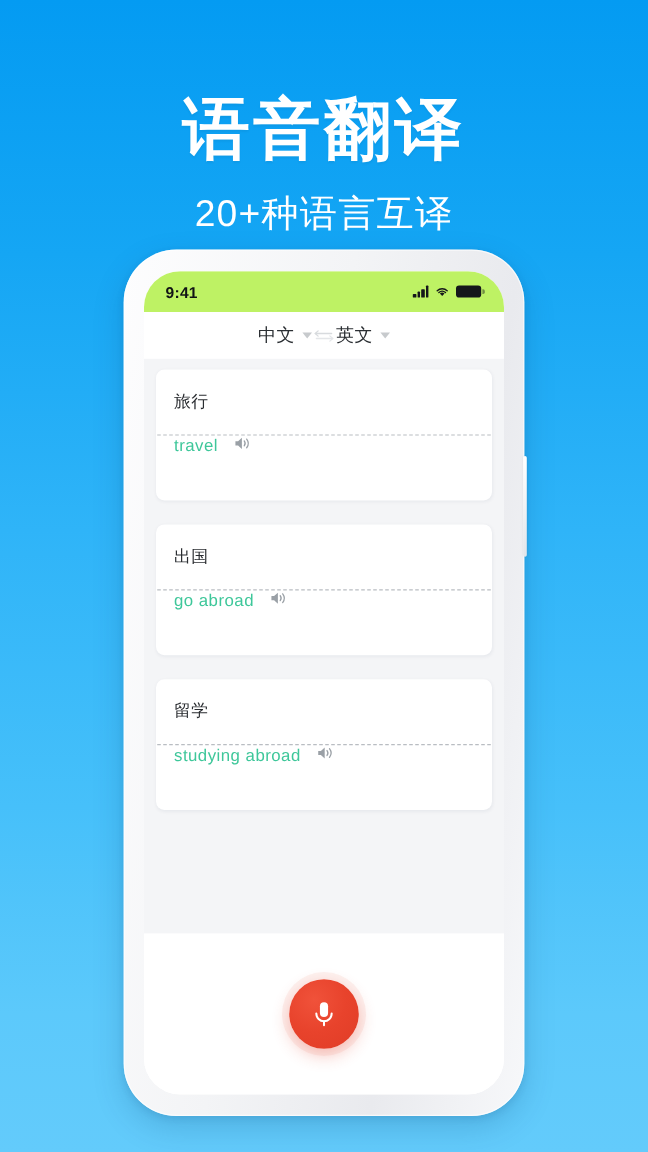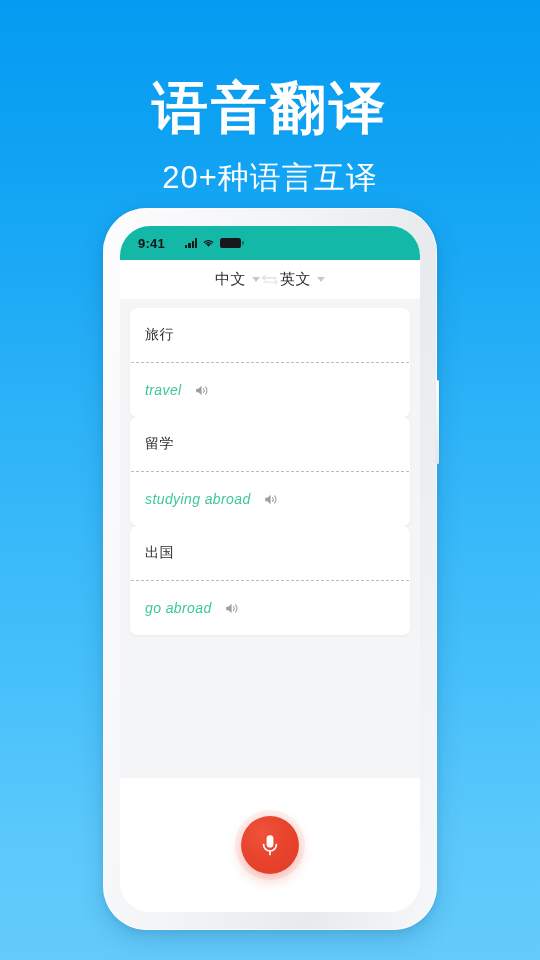--- a/index.html
+++ b/index.html
@@ -95,24 +95,24 @@
     border-radius: 30px;
     overflow: hidden;
     display: flex;
     flex-direction: column;
   }
 
   
   .statusbar {
     height: 34px;
     flex: 0 0 34px;
-    background: #14b8a6;
-    display: flex;
-    align-items: center;
-    justify-content: flex-start;
+    background: #bef264;
+    display: flex;
+    align-items: center;
+    justify-content: space-between;
     padding: 0 19px 0 18px;
     box-sizing: border-box;
     gap: 20px;
   }
   .status-time {
     font-size: 13px;
     font-weight: bold;
     color: #111315;
     letter-spacing: 0.2px;
   }
@@ -198,21 +198,21 @@
     flex: 1 1 auto;
     background: #f4f5f7;
     padding: 9px 10px 0 10px;
     box-sizing: border-box;
     overflow: hidden;
   }
 
   .card {
     background: #ffffff;
     border-radius: 7px;
-    margin-bottom: 0;
+    margin-bottom: 20px;
     box-shadow: 0 1px 3px rgba(16, 40, 70, 0.055);
     overflow: hidden;
   }
   .card-source {
     height: 54px;
     display: flex;
     align-items: center;
     padding: 0 15px;
     box-sizing: border-box;
   }
@@ -223,25 +223,24 @@
     letter-spacing: 0.4px;
   }
   .card-divider {
     height: 0;
     border-top: 1px dashed #b9bdc2;
     margin: 0 1px;
   }
   .card-target {
     height: 54px;
     display: flex;
-    align-items: center;
+    align-items: flex-start;
     padding: 0 15px;
     box-sizing: border-box;
     gap: 13px;
-    font-style: italic;
   }
   .card-target-text {
     font-size: 14px;
     color: #3ec79a;
     letter-spacing: 0.4px;
   }
   .speaker-icon {
     width: 15px;
     height: 13px;
     display: block;
@@ -339,40 +338,40 @@
             <svg class="speaker-icon" viewBox="0 0 16 14">
               <path d="M1.2 5.1 H3.6 L7.0 2.0 V12.0 L3.6 8.9 H1.2 Z" fill="#9aa0a6"></path>
               <path d="M9.1 4.8 a3.6 3.6 0 0 1 0 4.4" stroke="#9aa0a6" stroke-width="1.15" fill="none" stroke-linecap="round"></path>
               <path d="M11.3 3.1 a6.4 6.4 0 0 1 0 7.8" stroke="#9aa0a6" stroke-width="1.15" fill="none" stroke-linecap="round"></path>
             </svg>
           </div>
         </div>
 
         <div class="card">
           <div class="card-source">
-            <span class="card-source-text">留学</span>
+            <span class="card-source-text">出国</span>
           </div>
           <div class="card-divider"></div>
           <div class="card-target">
-            <span class="card-target-text">studying abroad</span>
+            <span class="card-target-text">go abroad</span>
             <svg class="speaker-icon" viewBox="0 0 16 14">
               <path d="M1.2 5.1 H3.6 L7.0 2.0 V12.0 L3.6 8.9 H1.2 Z" fill="#9aa0a6"></path>
               <path d="M9.1 4.8 a3.6 3.6 0 0 1 0 4.4" stroke="#9aa0a6" stroke-width="1.15" fill="none" stroke-linecap="round"></path>
               <path d="M11.3 3.1 a6.4 6.4 0 0 1 0 7.8" stroke="#9aa0a6" stroke-width="1.15" fill="none" stroke-linecap="round"></path>
             </svg>
           </div>
         </div>
 
         <div class="card">
           <div class="card-source">
-            <span class="card-source-text">出国</span>
+            <span class="card-source-text">留学</span>
           </div>
           <div class="card-divider"></div>
           <div class="card-target">
-            <span class="card-target-text">go abroad</span>
+            <span class="card-target-text">studying abroad</span>
             <svg class="speaker-icon" viewBox="0 0 16 14">
               <path d="M1.2 5.1 H3.6 L7.0 2.0 V12.0 L3.6 8.9 H1.2 Z" fill="#9aa0a6"></path>
               <path d="M9.1 4.8 a3.6 3.6 0 0 1 0 4.4" stroke="#9aa0a6" stroke-width="1.15" fill="none" stroke-linecap="round"></path>
               <path d="M11.3 3.1 a6.4 6.4 0 0 1 0 7.8" stroke="#9aa0a6" stroke-width="1.15" fill="none" stroke-linecap="round"></path>
             </svg>
           </div>
         </div>
 
       </div>
 

